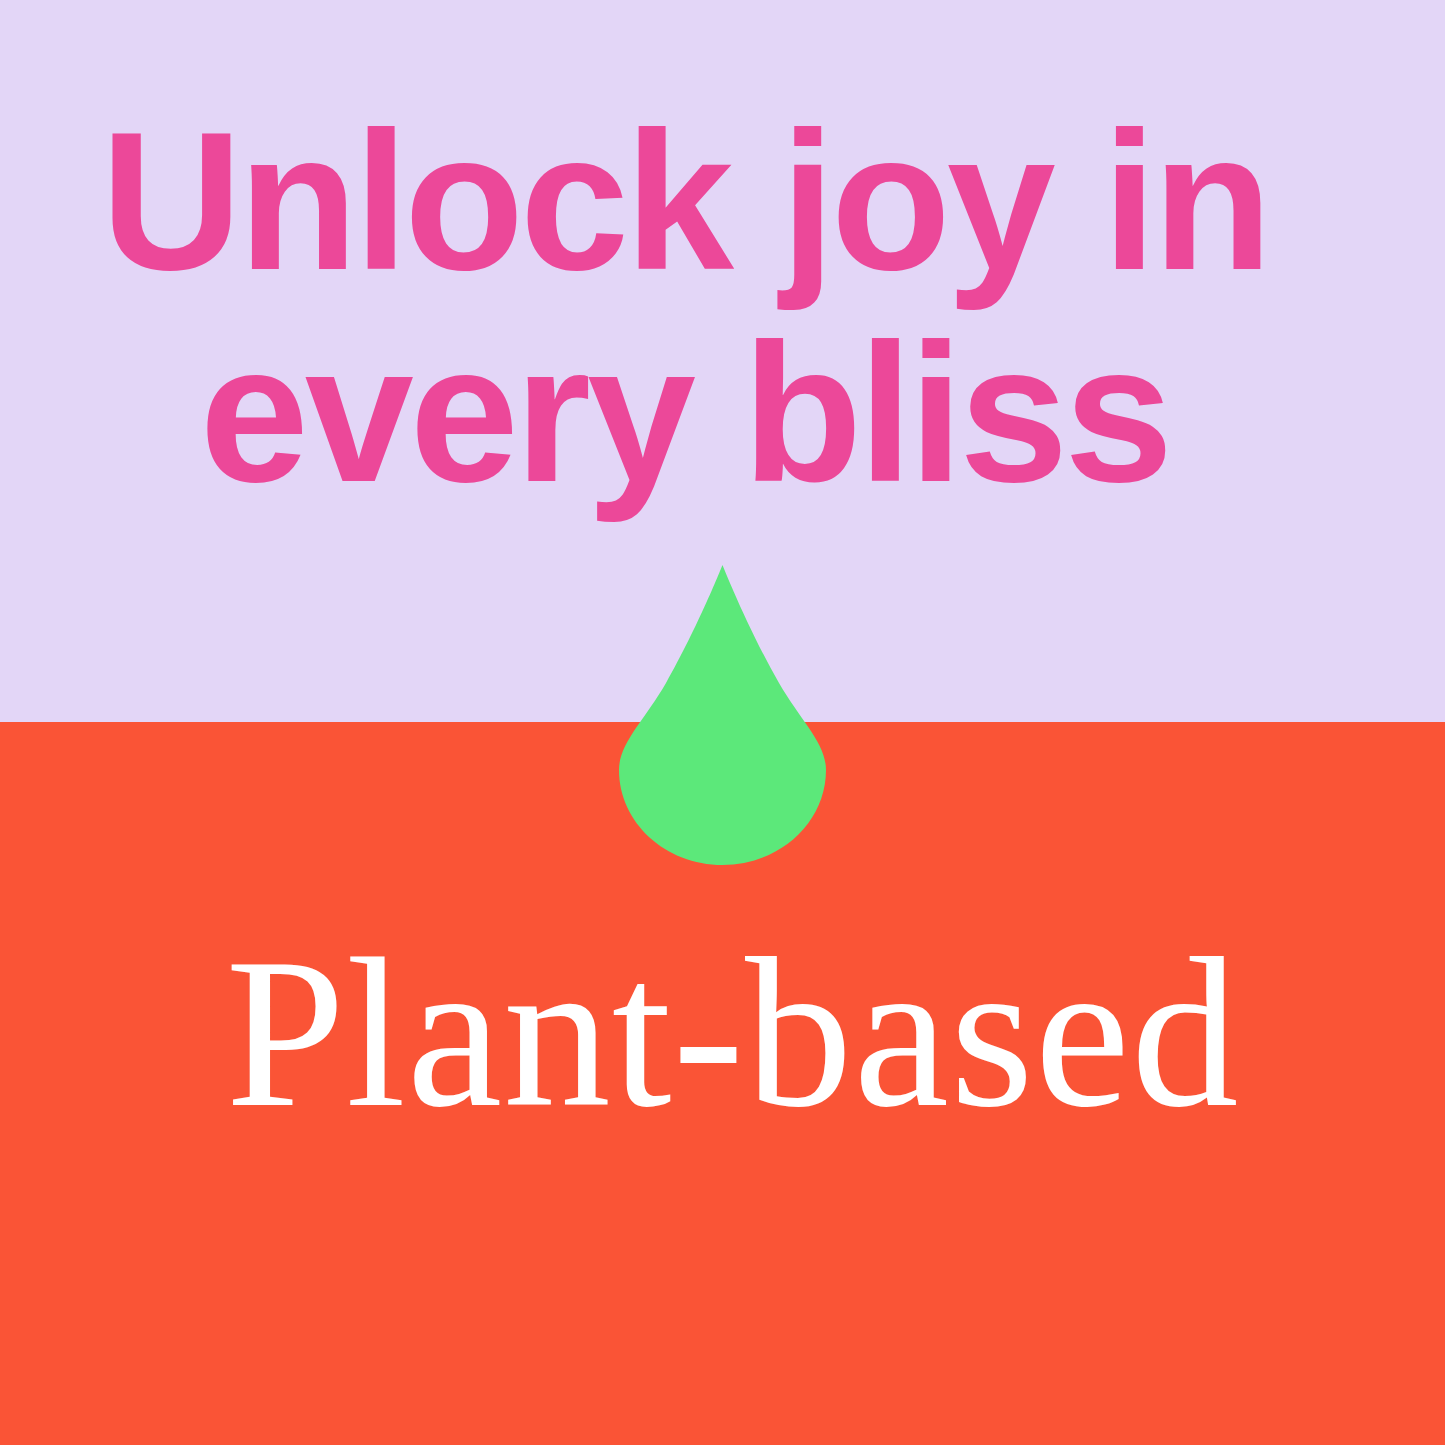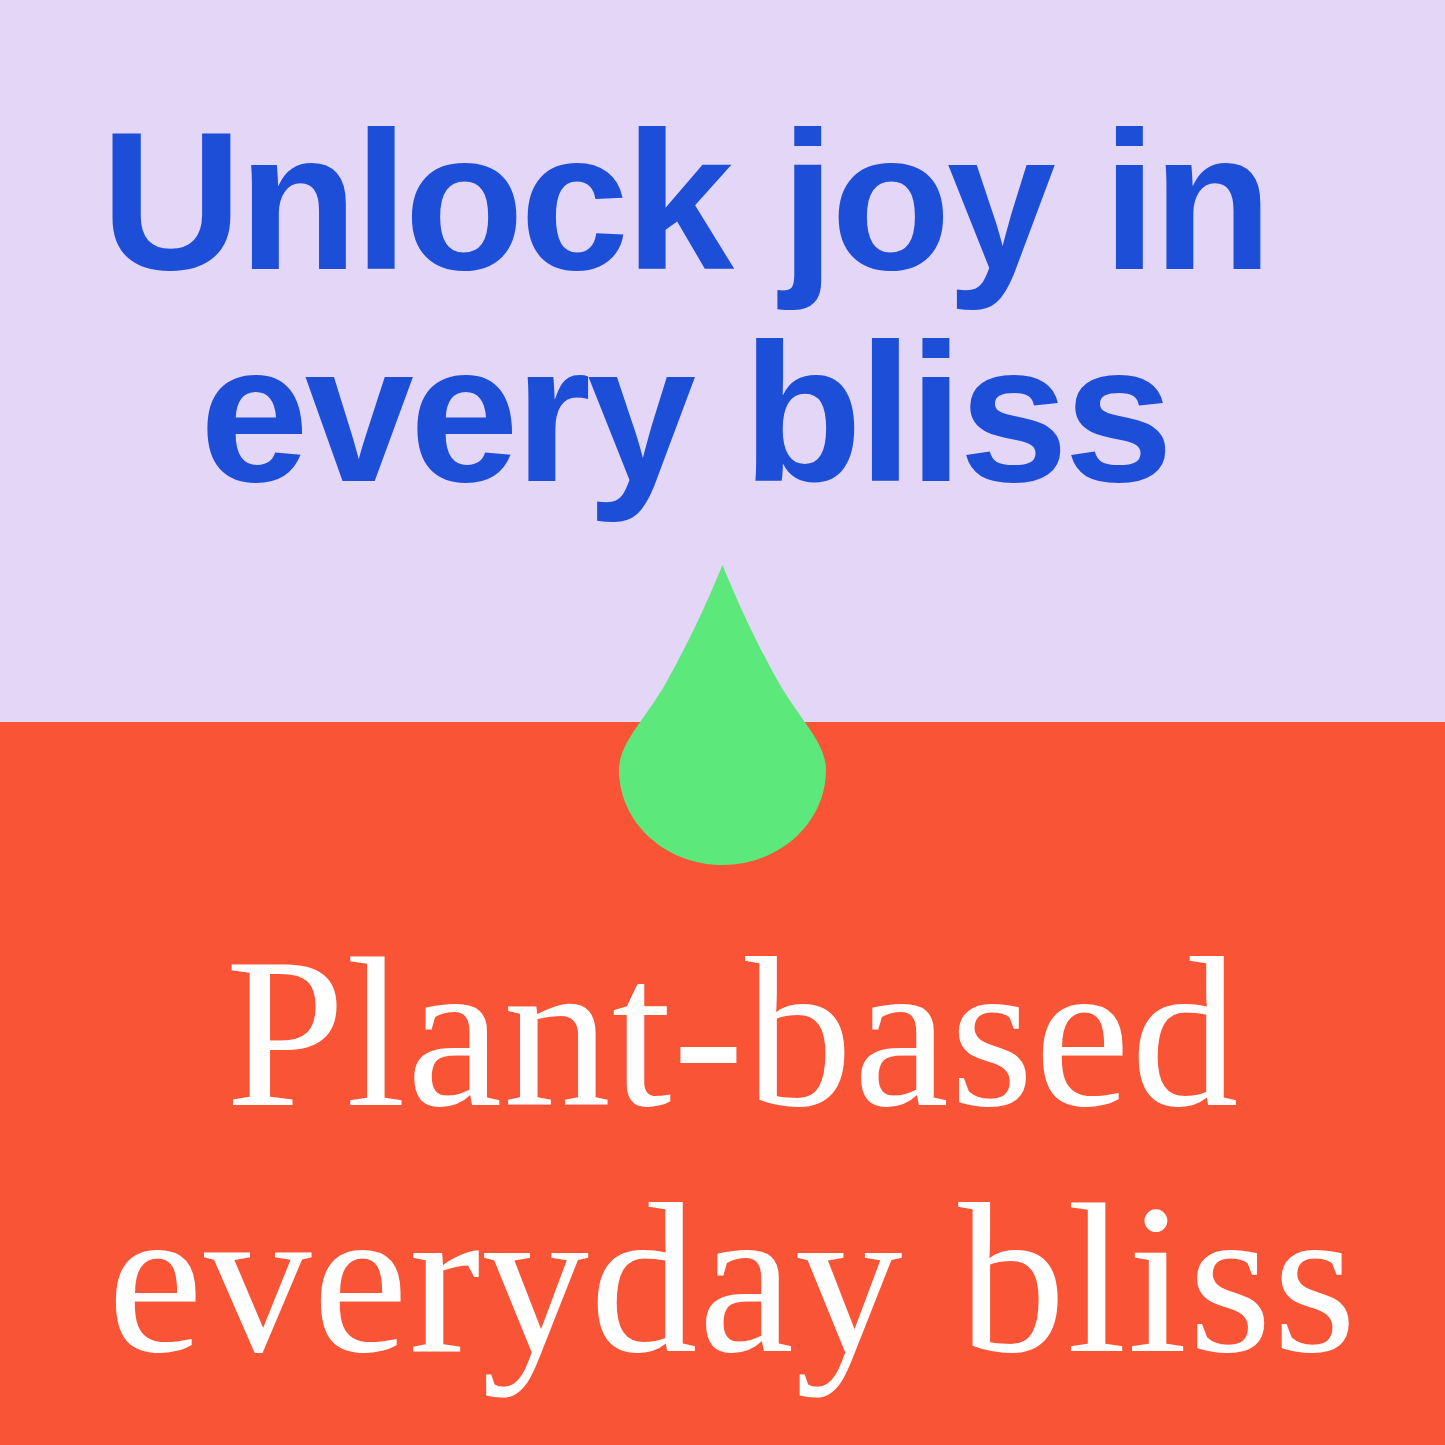--- a/index.html
+++ b/index.html
@@ -35,21 +35,21 @@
     background: #FA5436;
   }
 
   
   #headline {
     position: absolute;
     left: 0;
     top: 96px;
     width: 1369px;
     text-align: center;
-    color: #1d4ed8;
+    color: #ec4899;
     font-family: "Liberation Sans", sans-serif;
     font-weight: 700;
     font-size: 196px;
     line-height: 212px;
     letter-spacing: -4px;
     white-space: nowrap;
   }
   #headline .hl-line { display: block; }
 
   
@@ -99,16 +99,15 @@
                C182 156 207 178 207 205
                C207 257.5 160.6 300 103.5 300
                C46.4 300 0 257.5 0 205
                C0 178 25 156 47 118
                C79 62 103.5 0 103.5 0 Z"></path>
     </svg>
   </div>
 
   <div id="subheadline">
     <span class="sub-line">Plant-based</span>
-    <span class="sub-line">everyday bliss</span>
   </div>
 
 </div>
 
 </body></html>

